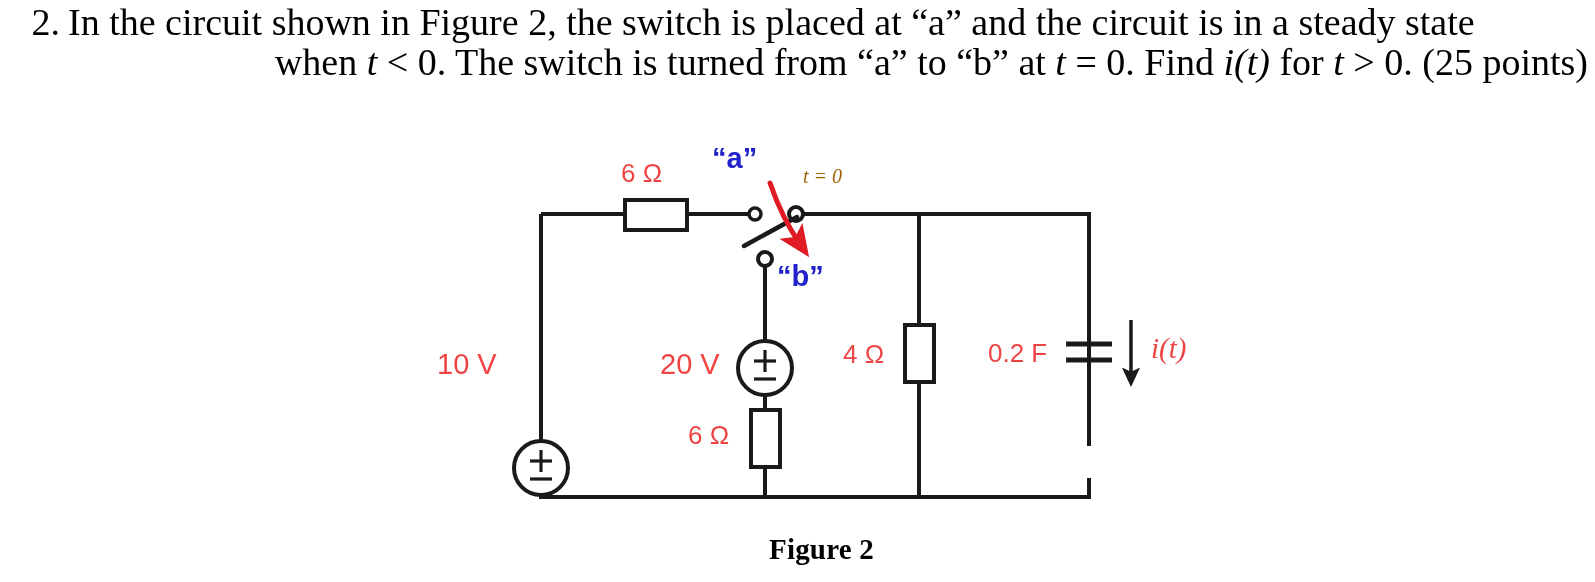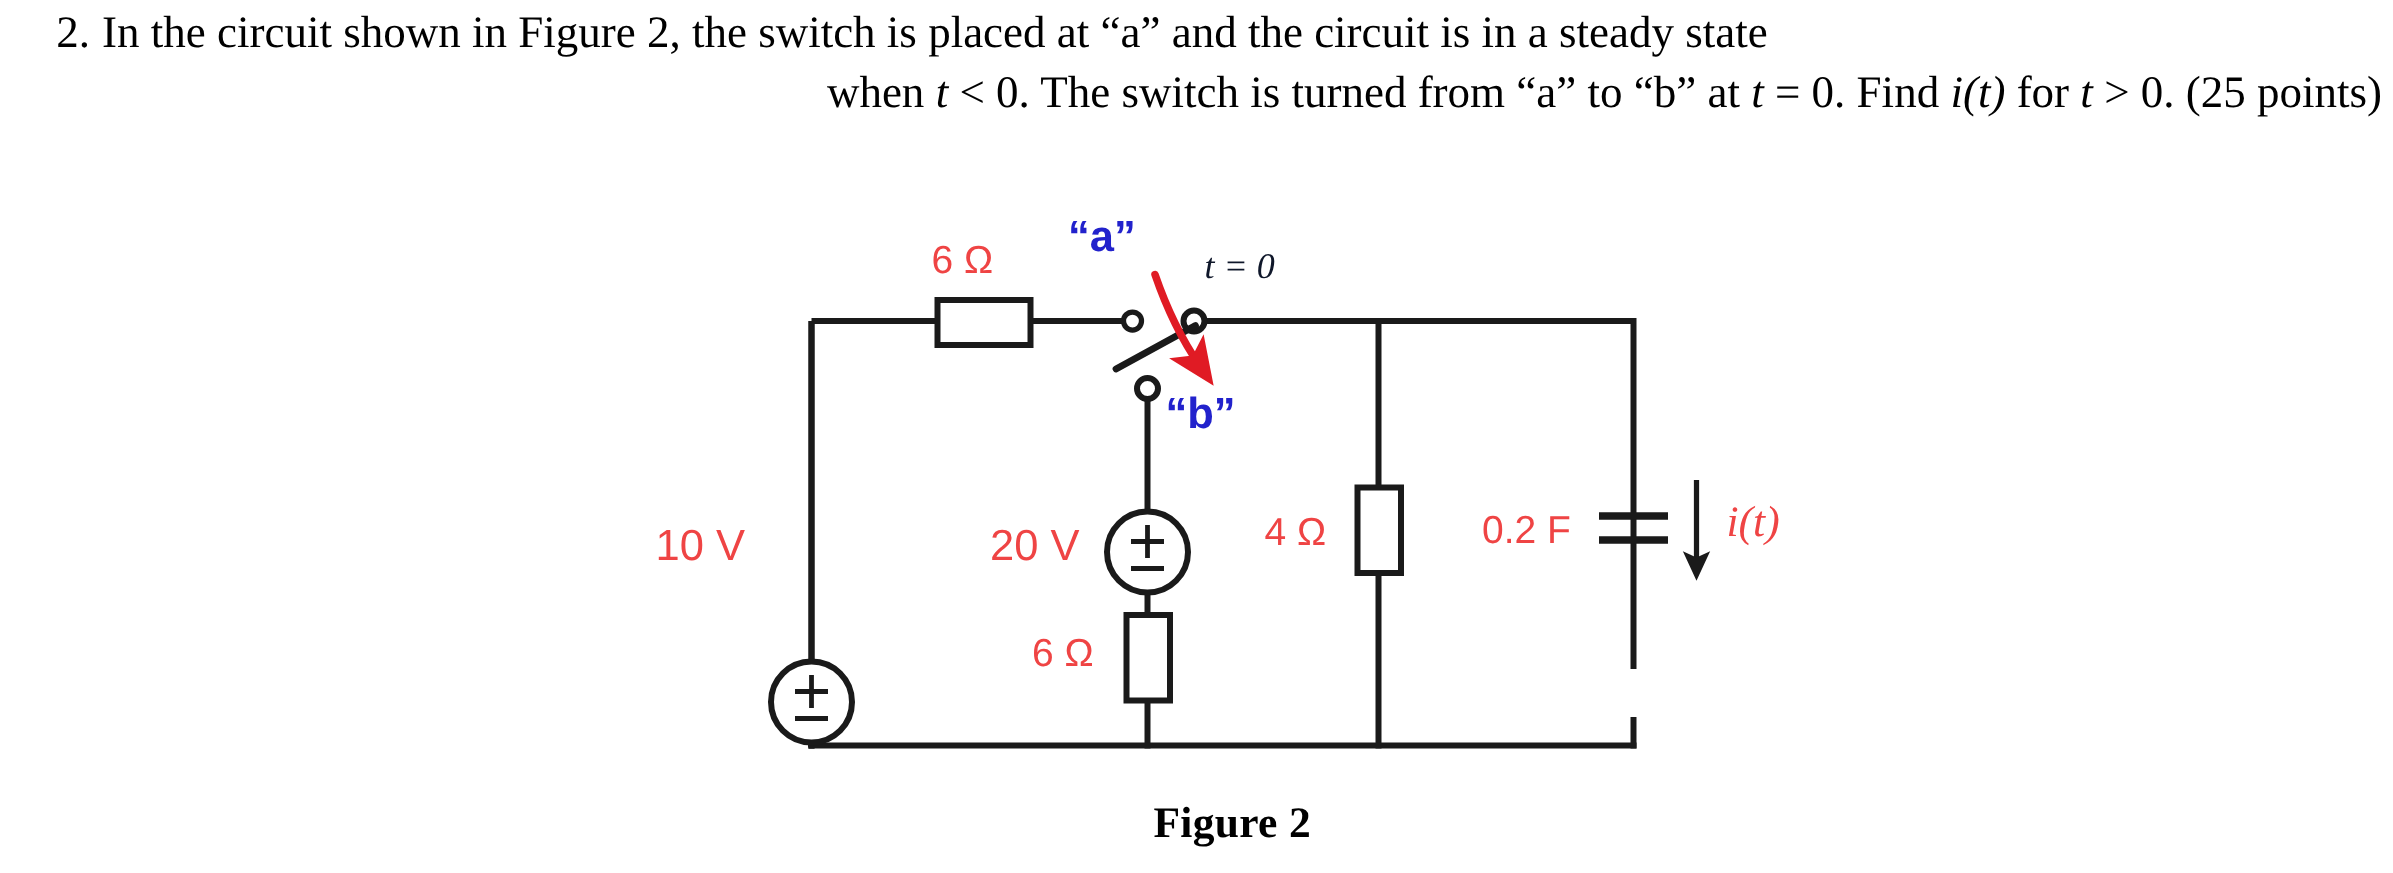--- a/index.html
+++ b/index.html
@@ -19,21 +19,21 @@
 
   
   #problem {
     position: absolute;
     left: 18px;
     top: 2px;
     width: 1570px;
   }
   .prob-line {
     font-family: "Liberation Serif", "DejaVu Serif", serif;
-    font-size: 30px;
+    font-size: 38px;
     line-height: 40px;
     white-space: nowrap;
     color: #000;
   }
   .prob-num {
     display: inline-block;
     width: 42px;
     text-align: right;
     margin-right: 8px;
   }
@@ -80,23 +80,23 @@
     font-size: 29px;
   }
   .lbl-ab {
     font-family: "Liberation Sans", "DejaVu Sans", sans-serif;
     font-size: 29px;
     font-weight: 600;
     color: #2222cc;
   }
   .lbl-t0 {
     font-family: "Liberation Serif", "DejaVu Serif", serif;
-    font-size: 24px;
+    font-size: 20px;
     font-style: italic;
-    color: #0f172a;
+    color: #a16207;
   }
   .lbl-it {
     font-family: "Liberation Serif", "DejaVu Serif", serif;
     font-size: 29px;
     font-style: italic;
   }
 </style>
 </head>
 <body>
 

